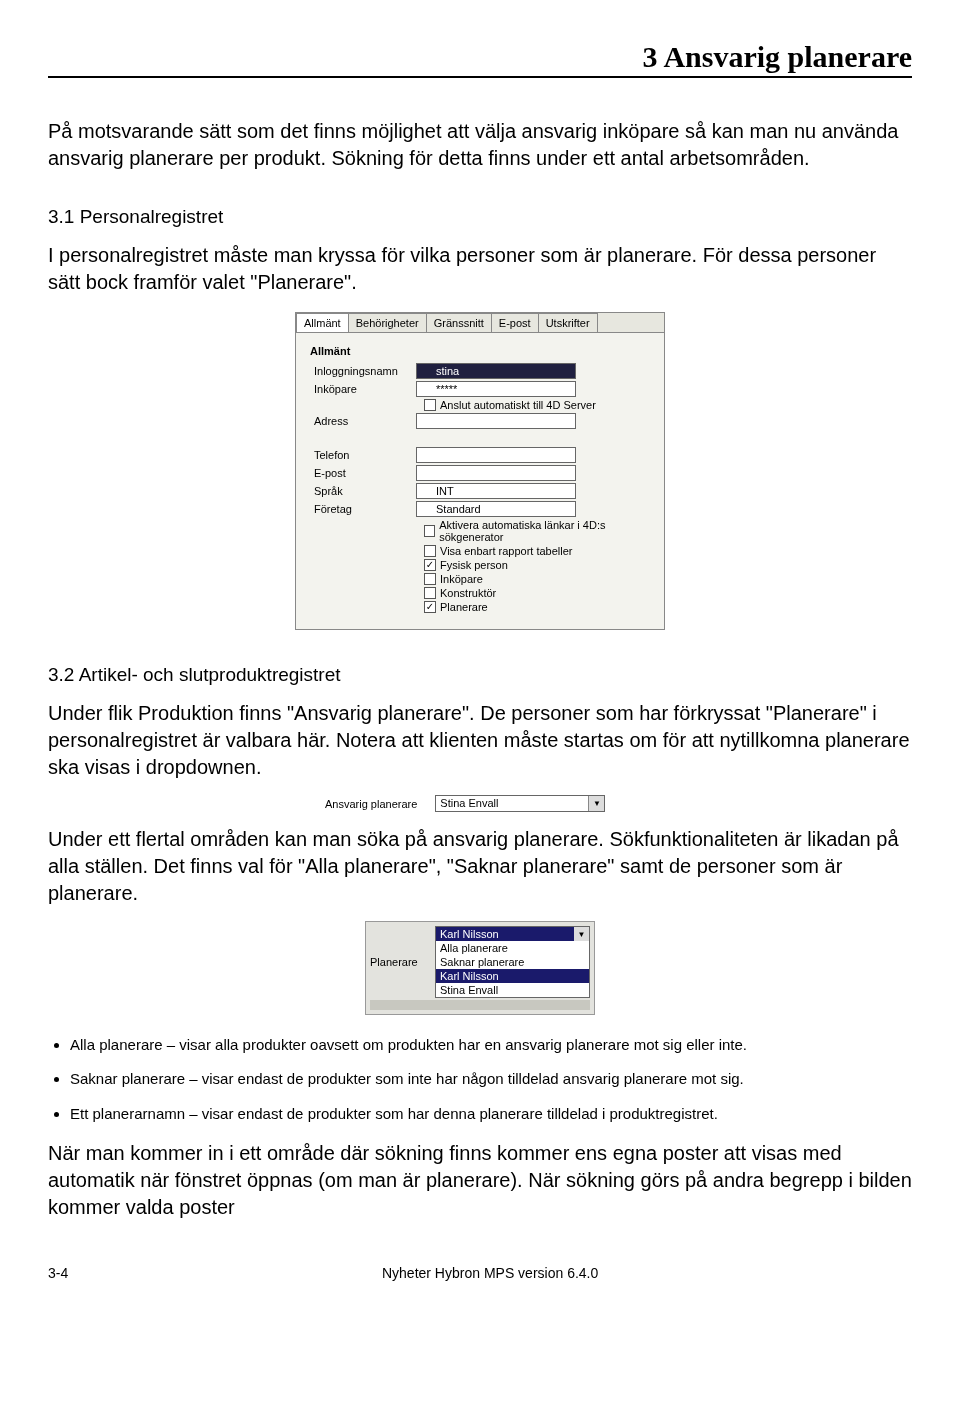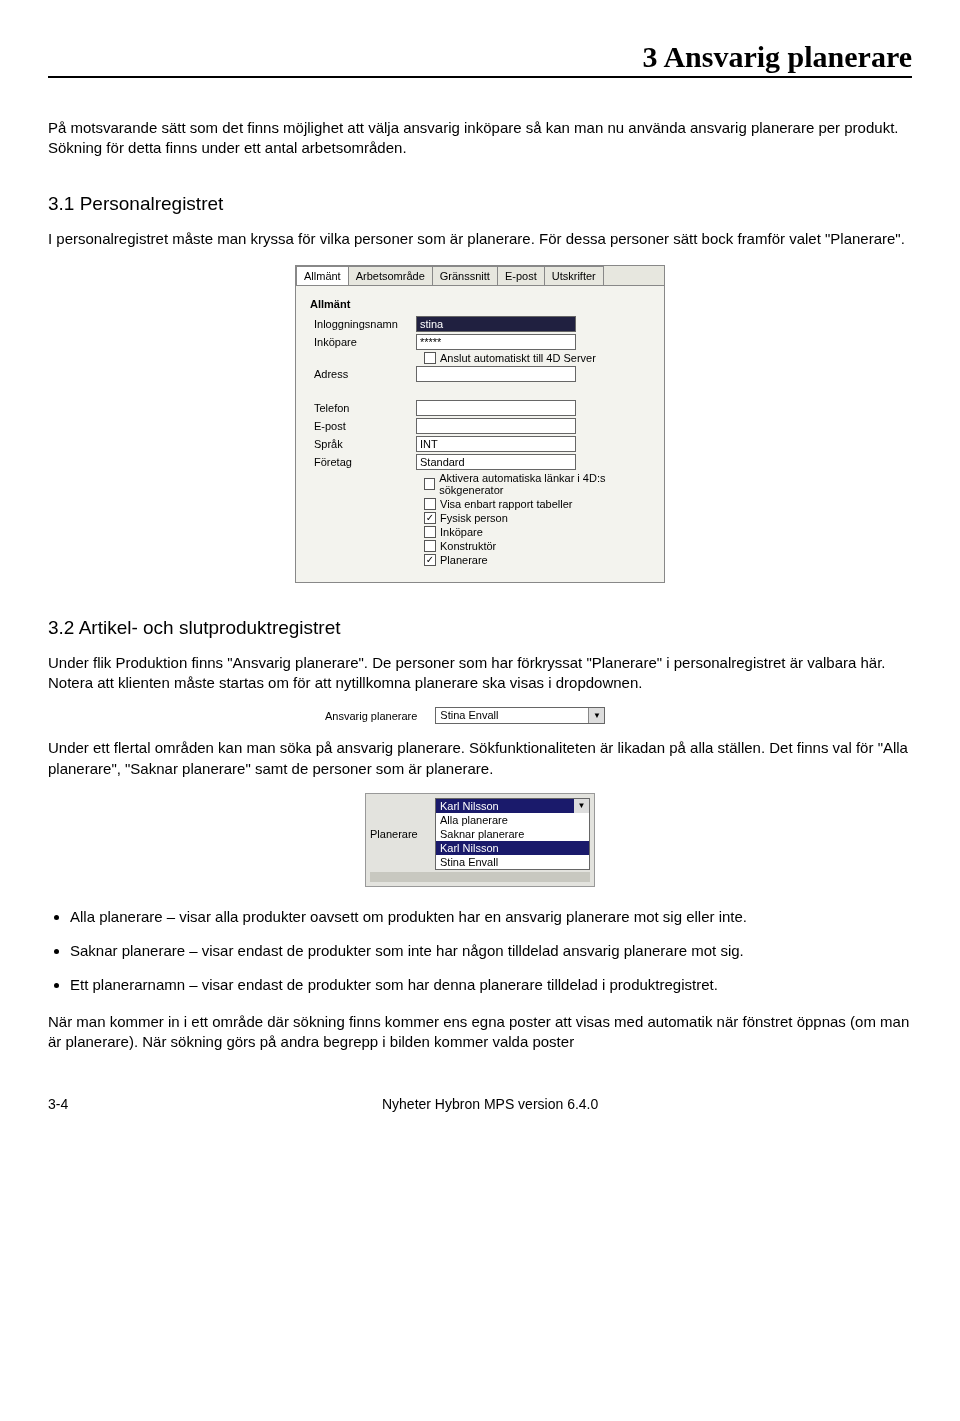--- a/index.html
+++ b/index.html
@@ -20,21 +20,21 @@
     text-align: right;
     margin-bottom: 2px;
     font-family: Liberation Serif, serif;
   }
   .hr {
     border: none;
     border-top: 2px solid #000;
     margin: 0 0 40px 0;
   }
   .body-text {
-    font-size: 15px;
+    font-size: 20px;
     line-height: 1.35;
     margin: 14px 0;
   }
   .section-title {
     font-size: 19px;
     font-weight: normal;
     margin: 34px 0 12px 0;
   }
 
   
@@ -78,21 +78,21 @@
   .field-label {
     width: 110px;
     padding-left: 8px;
   }
   .field-input {
     flex: 1;
     height: 16px;
     border: 1px solid #666;
     background: #fff;
     font-size: 11px;
-    padding: 0 3px;
+    padding: 0 19px;
     max-width: 160px;
   }
   .field-input.dark {
     background: #202040;
     color: #fff;
   }
   .cb-row {
     display: flex;
     align-items: center;
     padding-left: 118px;
@@ -224,21 +224,21 @@
   <hr class="hr">
 
   <p class="body-text">På motsvarande sätt som det finns möjlighet att välja ansvarig inköpare så kan man nu använda ansvarig planerare per produkt. Sökning för detta finns under ett antal arbetsområden.</p>
 
   <div class="section-title">3.1  Personalregistret</div>
   <p class="body-text">I personalregistret måste man kryssa för vilka personer som är planerare. För dessa personer sätt bock framför valet "Planerare".</p>
 
   <div class="dialog1">
     <div class="tabs">
       <div class="tab active">Allmänt</div>
-      <div class="tab">Arbetsområde</div>
+      <div class="tab">Behörigheter</div>
       <div class="tab">Gränssnitt</div>
       <div class="tab">E-post</div>
       <div class="tab">Utskrifter</div>
     </div>
     <div class="tab-body">
       <div class="group-title">Allmänt</div>
 
       <div class="field-row">
         <div class="field-label">Inloggningsnamn</div>
         <input class="field-input dark" value="stina" style="">

